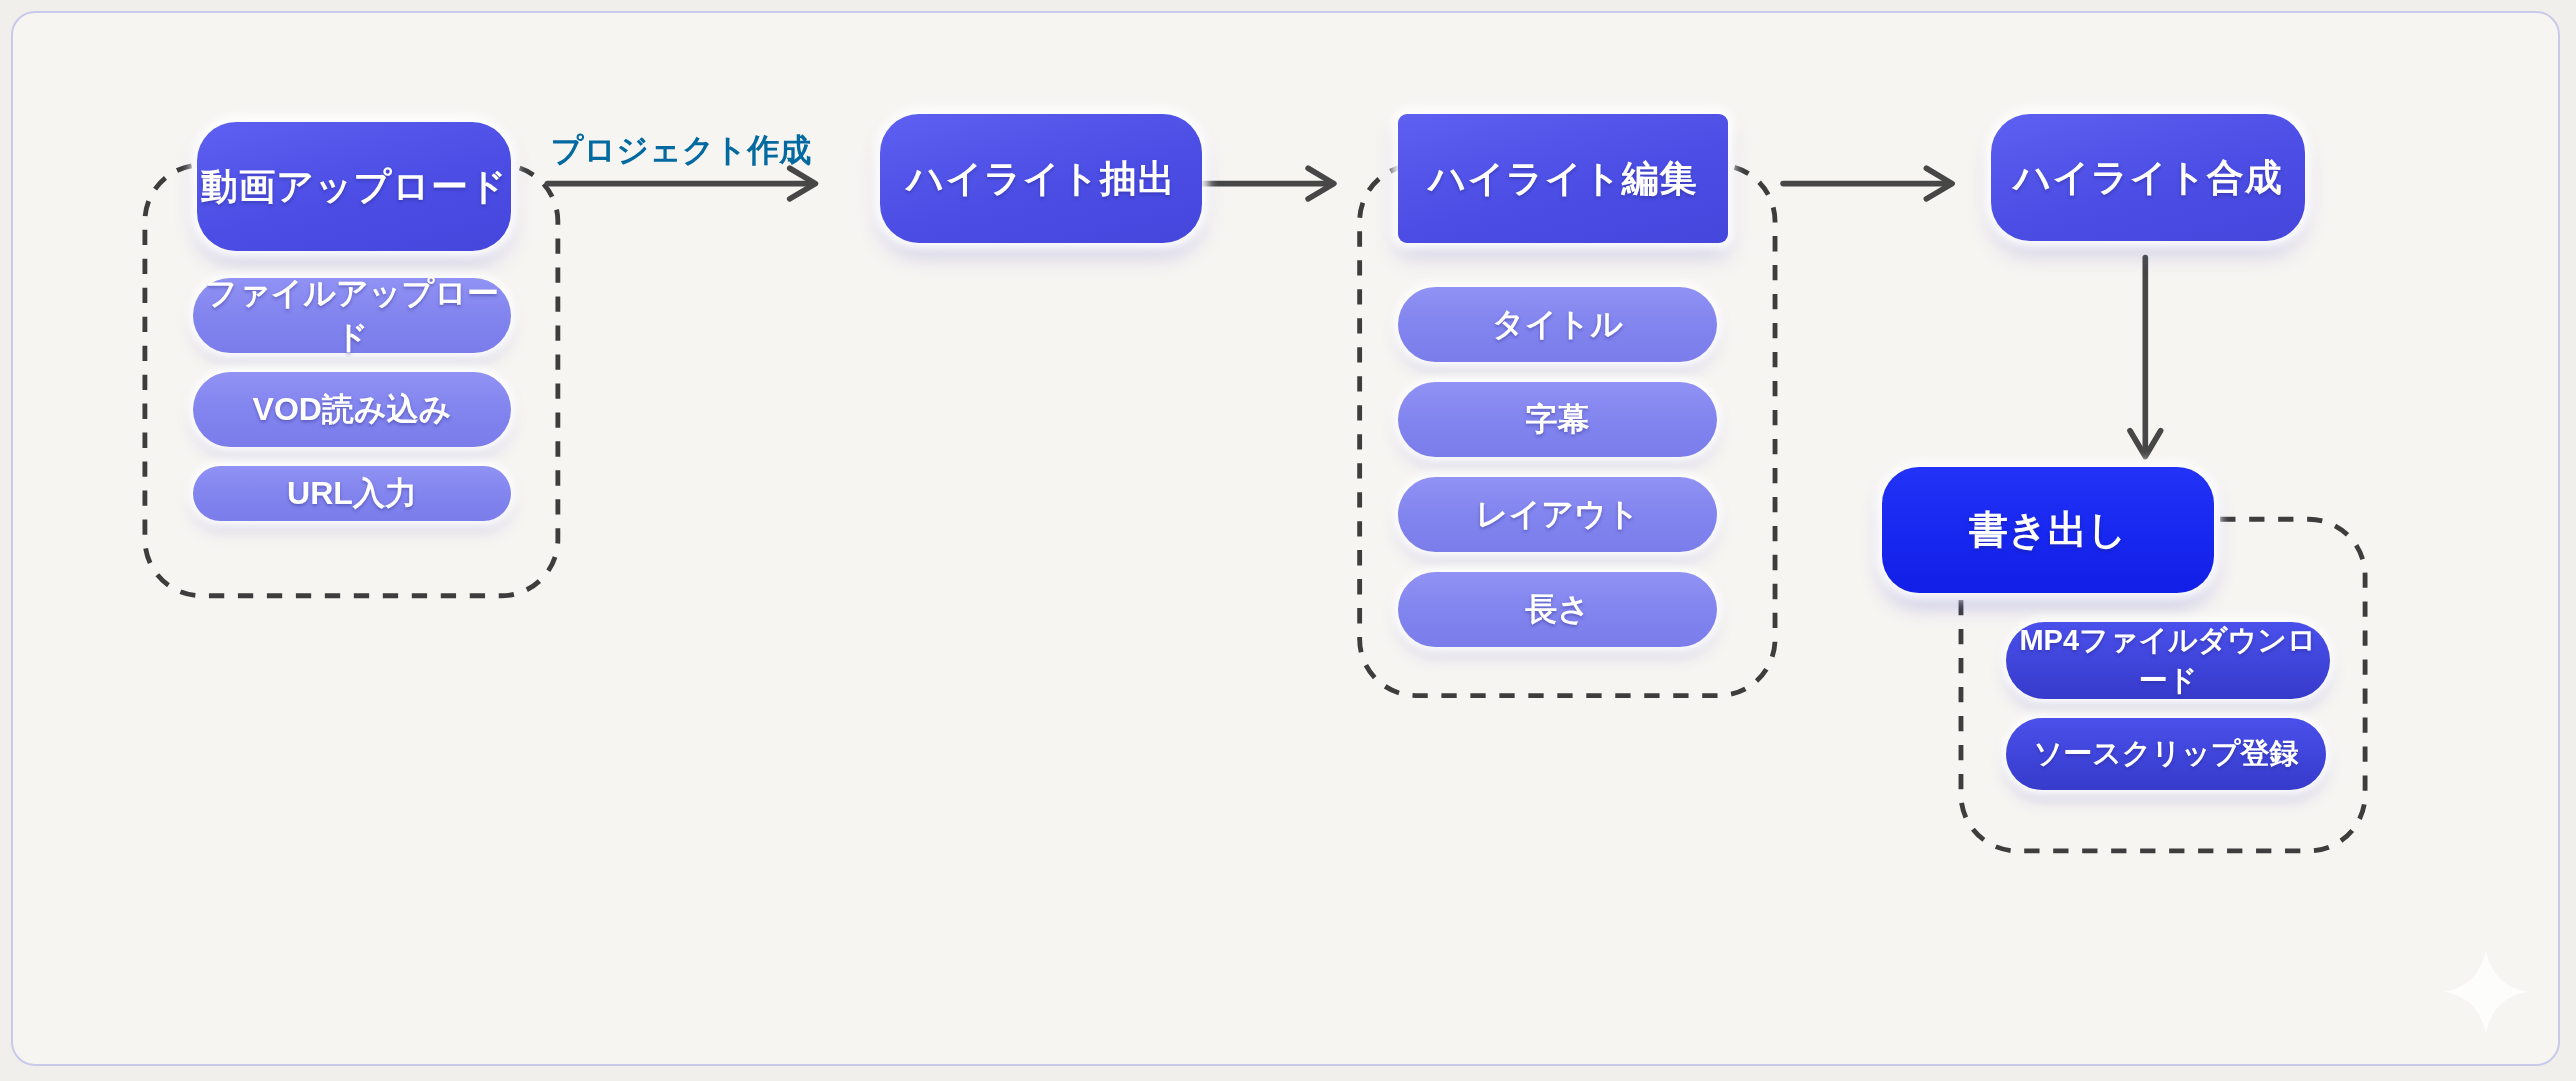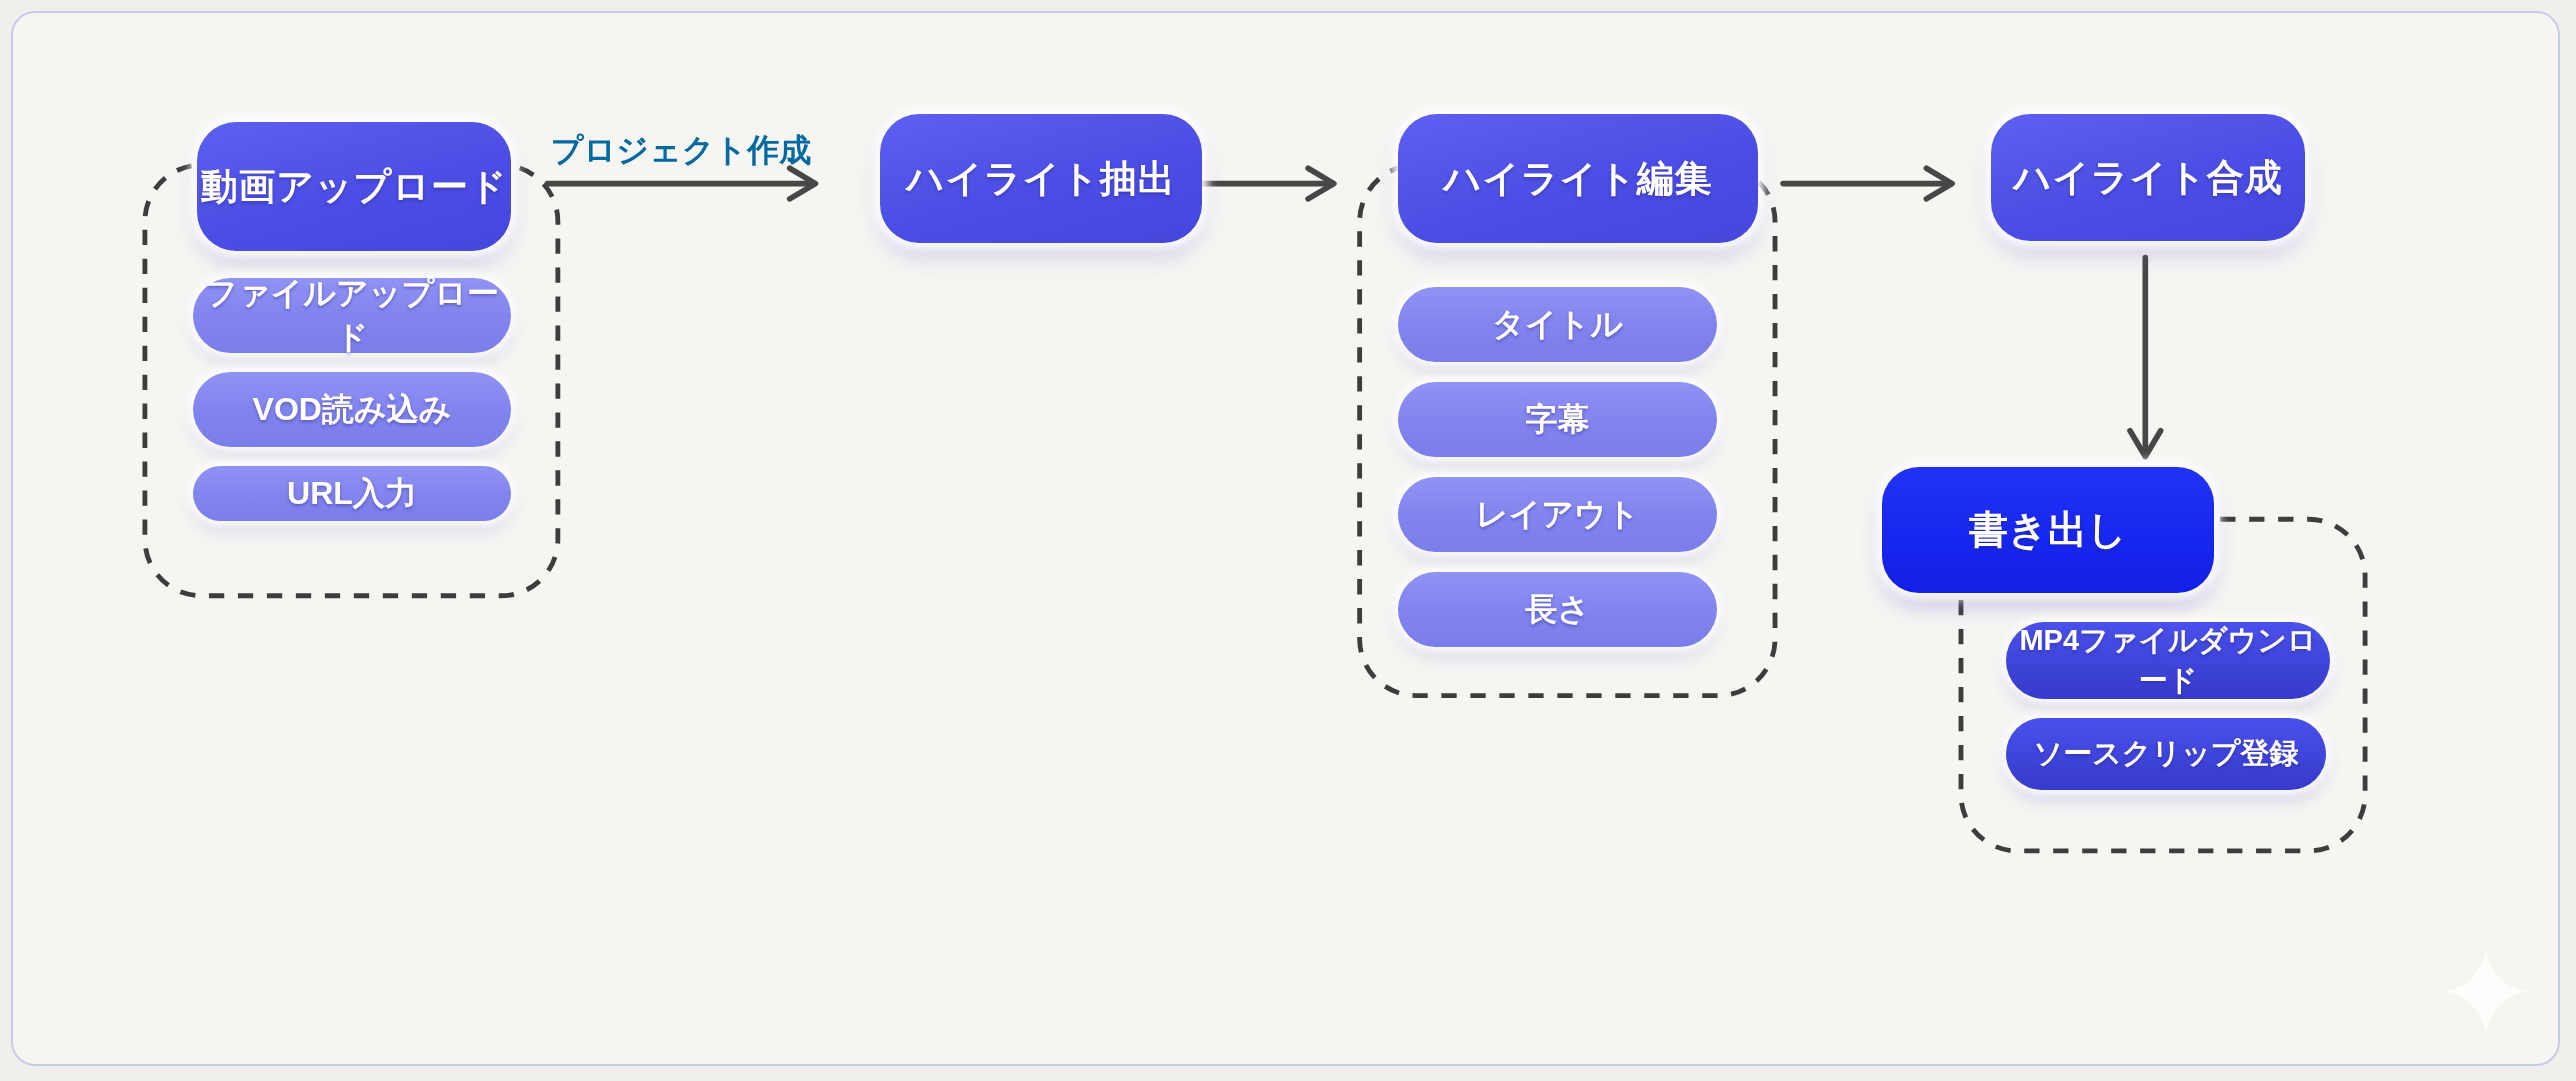--- a/index.html
+++ b/index.html
@@ -38,21 +38,21 @@
   }
   .opt-dark {
     border-radius:804px; font-size:29px;
     background:linear-gradient(180deg,#4a50ea 0%,#3e43d8 60%,#363bcb 100%);
     box-shadow:0 0 8px 4.8px rgba(255,255,255,0.95), 0 9.7px 16px rgba(100,100,190,0.28);
   }
 
   
   .n-upload  { left:197px;  top:114px; width:314px; height:129px;margin-top:8px; }
   .n-extract { left:835px; top:114px; width:322px; height:129px;margin-left:45px; }
-  .n-edit    { left:1398px; top:114px; width:360px; height:129px; }
+  .n-edit    { left:1398px; top:114px; width:330px; height:129px;border-radius:9px; }
   .n-compose { left:1991px; top:114px; width:314px; height:127px; }
 
   
   .n-up1 { left:193px; top:278px; width:318px; height:75px; }
   .n-up2 { left:193px; top:372px; width:318px; height:75px; }
   .n-up3 { left:193px; top:466px; width:318px; height:55px; }
 
   
   .n-ed1 { left:1398px; top:287px; width:319px; height:75px; }
   .n-ed2 { left:1398px; top:382px; width:319px; height:75px; }

